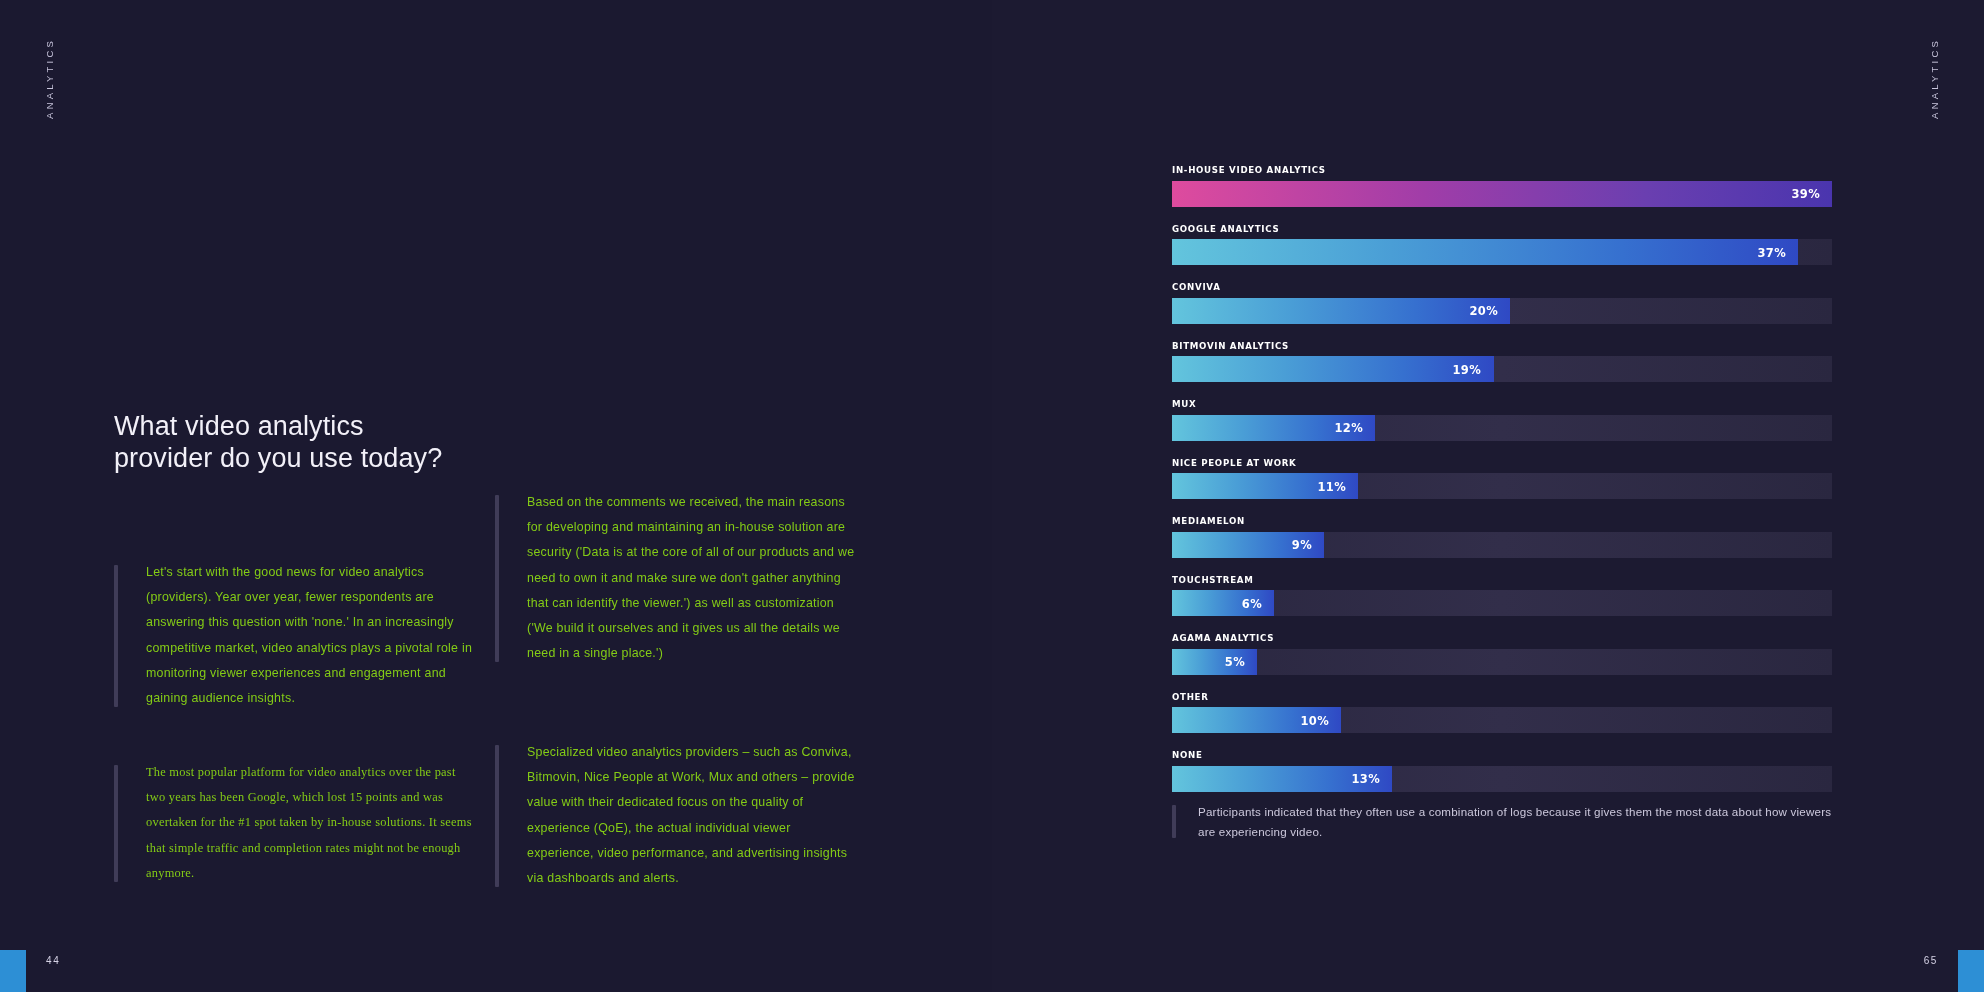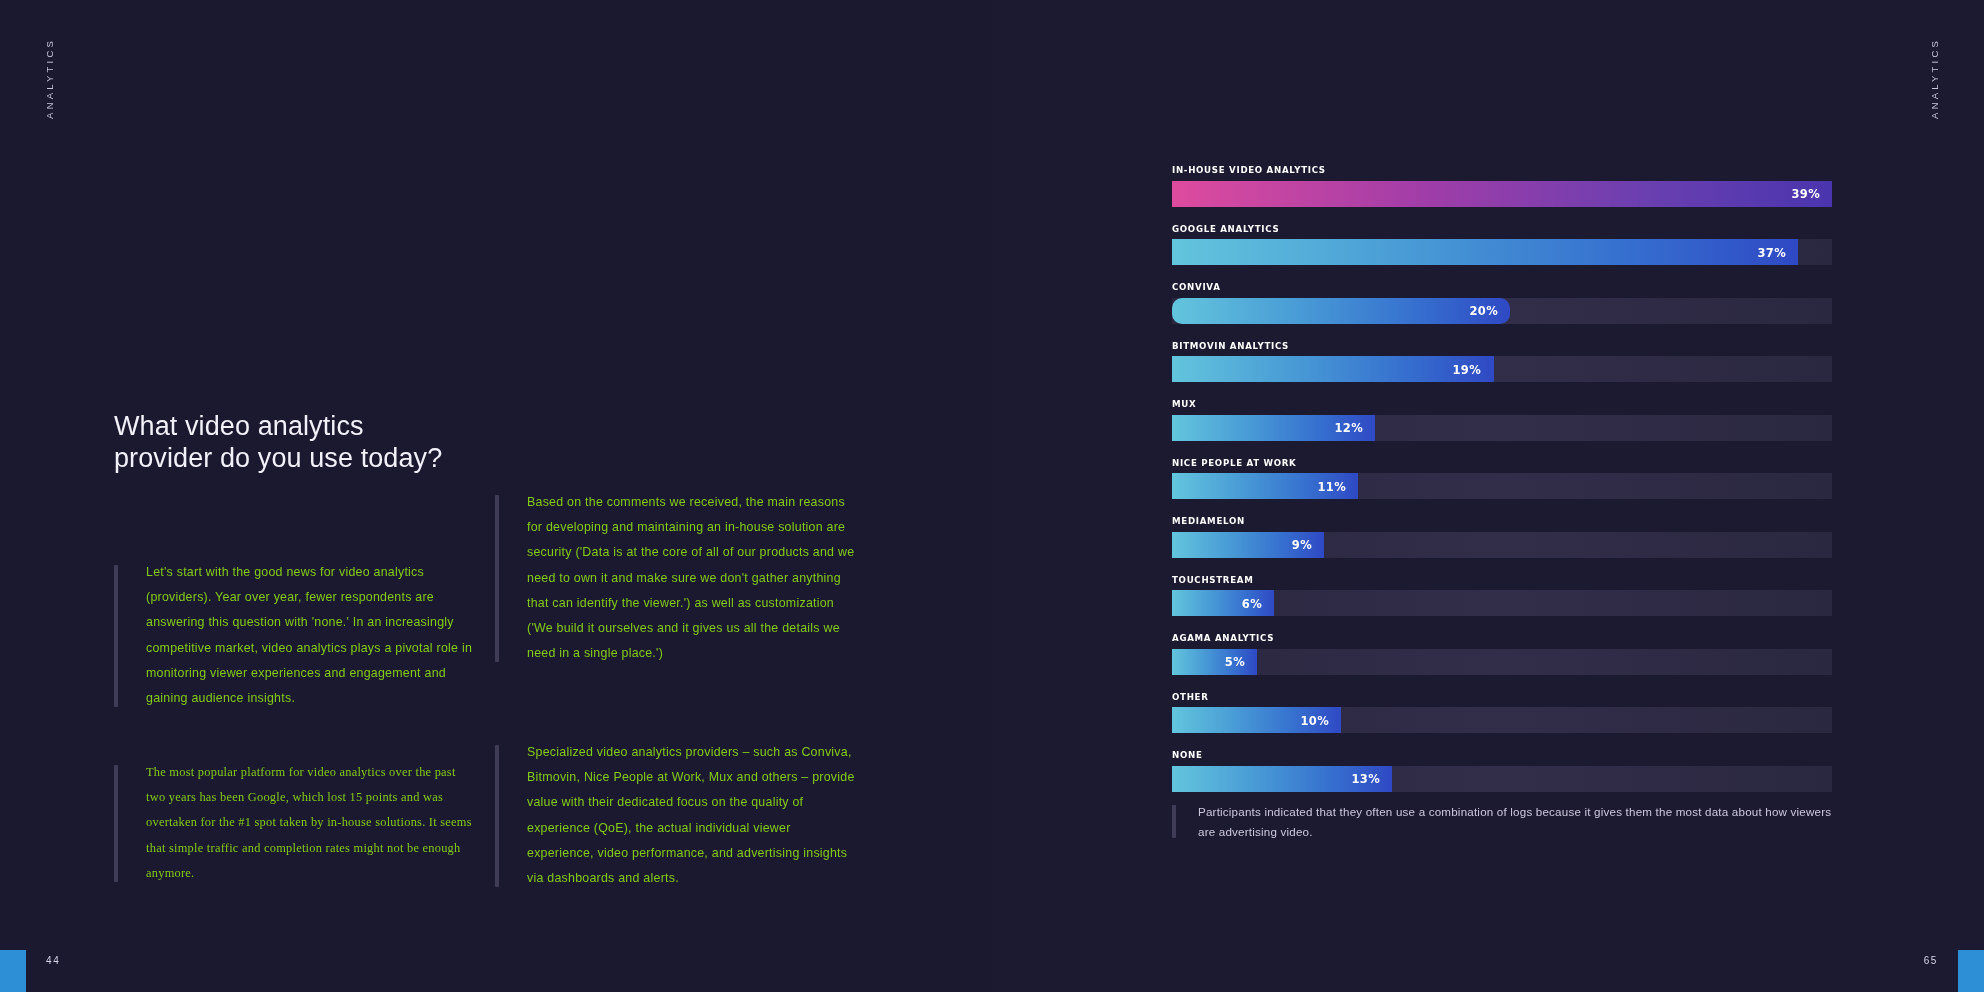--- a/index.html
+++ b/index.html
@@ -142,21 +142,21 @@
           <div class="bar-label">GOOGLE ANALYTICS</div>
           <div class="track">
             <div class="fill blue" style="width: 94.8718%;">
               <span class="val">37%</span>
             </div>
           </div>
         </div>
         <div class="bar-group">
           <div class="bar-label">CONVIVA</div>
           <div class="track">
-            <div class="fill blue" style="width: 51.2821%; border-radius: 10px;">
+            <div class="fill blue" style="width: 51.2821%;">
               <span class="val">20%</span>
             </div>
           </div>
         </div>
         <div class="bar-group">
           <div class="bar-label">BITMOVIN ANALYTICS</div>
           <div class="track">
             <div class="fill blue" style="width: 48.7179%;">
               <span class="val">19%</span>
             </div>
@@ -213,19 +213,19 @@
         <div class="bar-group">
           <div class="bar-label">NONE</div>
           <div class="track">
             <div class="fill blue" style="width: 33.3333%;">
               <span class="val">13%</span>
             </div>
           </div>
         </div>
       </div>
 
-    <p class="chart-note">Participants indicated that they often use a combination of logs because it gives them the most data about how viewers are advertising video.</p>
+    <p class="chart-note">Participants indicated that they often use a combination of logs because it gives them the most data about how viewers are experiencing video.</p>
 
     <div class="page-num right">65</div>
     <div class="corner-accent right"></div>
   </div>
 
 </div>
 
 </body></html>

